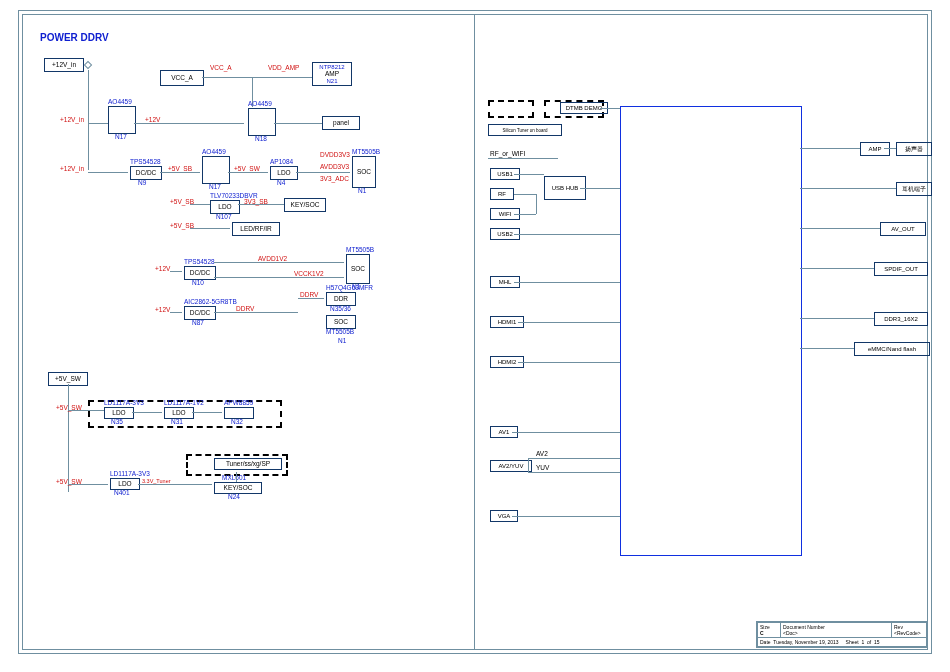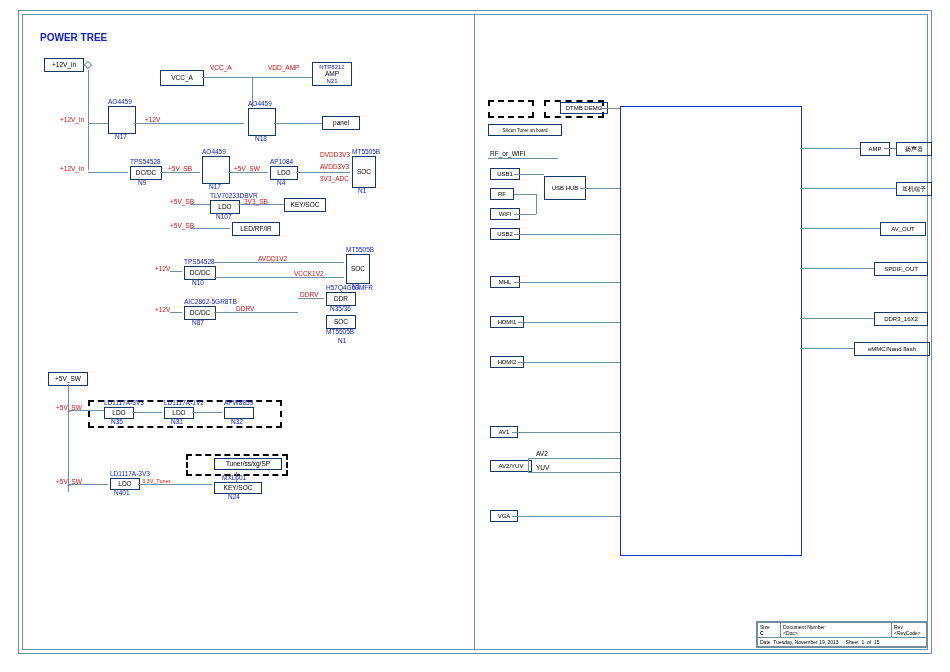--- a/index.html
+++ b/index.html
@@ -23,21 +23,21 @@
 .titleblock td{border:1px solid #6f8fa0;padding:1px 2px;font-size:5px}
 </style>
 </head>
 <body>
 
 <div class="page">
   <div class="frame-outer"></div>
   <div class="frame-inner"></div>
   <div class="vrule" style="left:474px"></div>
 
-  <div class="title" style="left:40px;top:32px">POWER TREE</div>
+  <div class="title" style="left:40px;top:32px">POWER DDRV</div>
 
   <div class="box" style="left:44px;top:58px;width:38px;height:12px">
       <span>+12V_in</span>
     </div>
   <div class="pt" style="left:85px;top:62px"></div>
   <div class="line-v" style="left:88px;top:70px;height:100px"></div>
 
   <div class="box" style="left:160px;top:70px;width:42px;height:14px">
       <span>VCC_A</span>
     </div>

